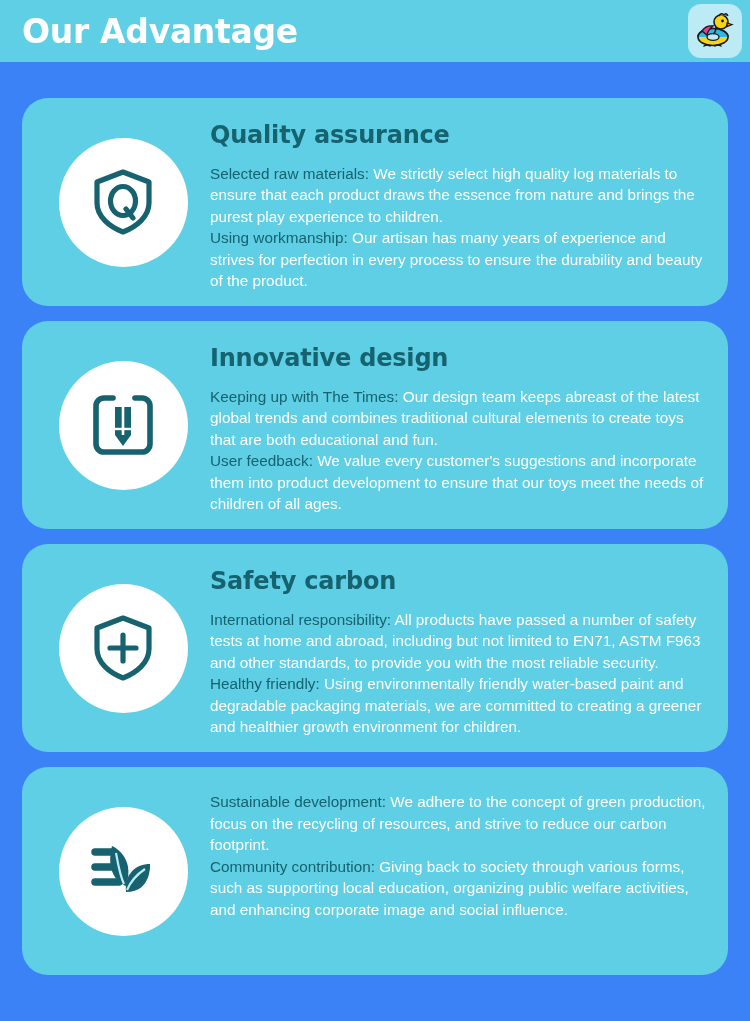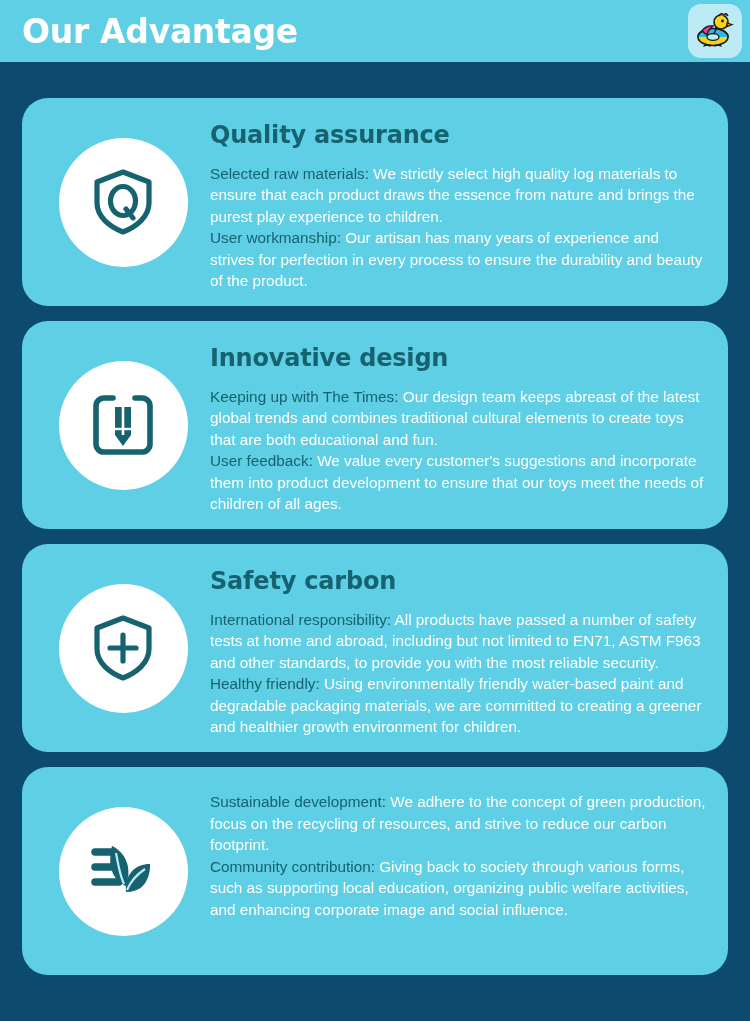--- a/index.html
+++ b/index.html
@@ -9,21 +9,21 @@
     height: 1021px;
     background: #ffffff;
     font-family: "Liberation Sans", sans-serif;
     -webkit-font-smoothing: antialiased;
   }
 
   .page {
     position: relative;
     width: 750px;
     height: 1021px;
-    background: #0c4a6e;
+    background: #3b82f6;
     overflow: hidden;
   }
 
   
   .header {
     position: relative;
     width: 750px;
     height: 62px;
     background: #5ECFE5;
     display: flex;
@@ -160,21 +160,21 @@
             <path d="M37 7 L63 17 V38 C63 52 50 62 37 67 C24 62 11 52 11 38 V17 Z" fill="none" stroke="#17626F" stroke-width="5.2" stroke-linejoin="round"></path>
             <ellipse cx="37" cy="36" rx="12.5" ry="14.5" fill="none" stroke="#17626F" stroke-width="5.2"></ellipse>
             <path d="M40 44 L47 53" fill="none" stroke="#17626F" stroke-width="5.2" stroke-linecap="round"></path>
           </svg>
         </div>
       </div>
       <div class="card-body">
         <div class="card-heading">Quality assurance</div>
         <div class="card-para">
           <span class="lead">Selected raw materials:</span><span> We strictly select high quality log materials to ensure that each product draws the essence from nature and brings the purest play experience to children.</span><br>
-          <span class="lead">User workmanship:</span><span> Our artisan has many years of experience and strives for perfection in every process to ensure the durability and beauty of the product.</span>
+          <span class="lead">Using workmanship:</span><span> Our artisan has many years of experience and strives for perfection in every process to ensure the durability and beauty of the product.</span>
         </div>
       </div>
     </div>
 
     <div class="card">
       <div class="card-icon-wrap">
         <div class="icon-circle">
           <svg width="74" height="74" viewBox="0 0 74 74">
             <path d="M27 10 H18 C13.6 10 10 13.6 10 18 V56 C10 60.4 13.6 64 18 64 H56 C60.4 64 64 60.4 64 56 V18 C64 13.6 60.4 10 56 10 H49" fill="none" stroke="#17626F" stroke-width="5.6" stroke-linecap="round" stroke-linejoin="round"></path>
             <path d="M29 19 H45 V47 L37 58 L29 47 Z" fill="#17626F"></path>

